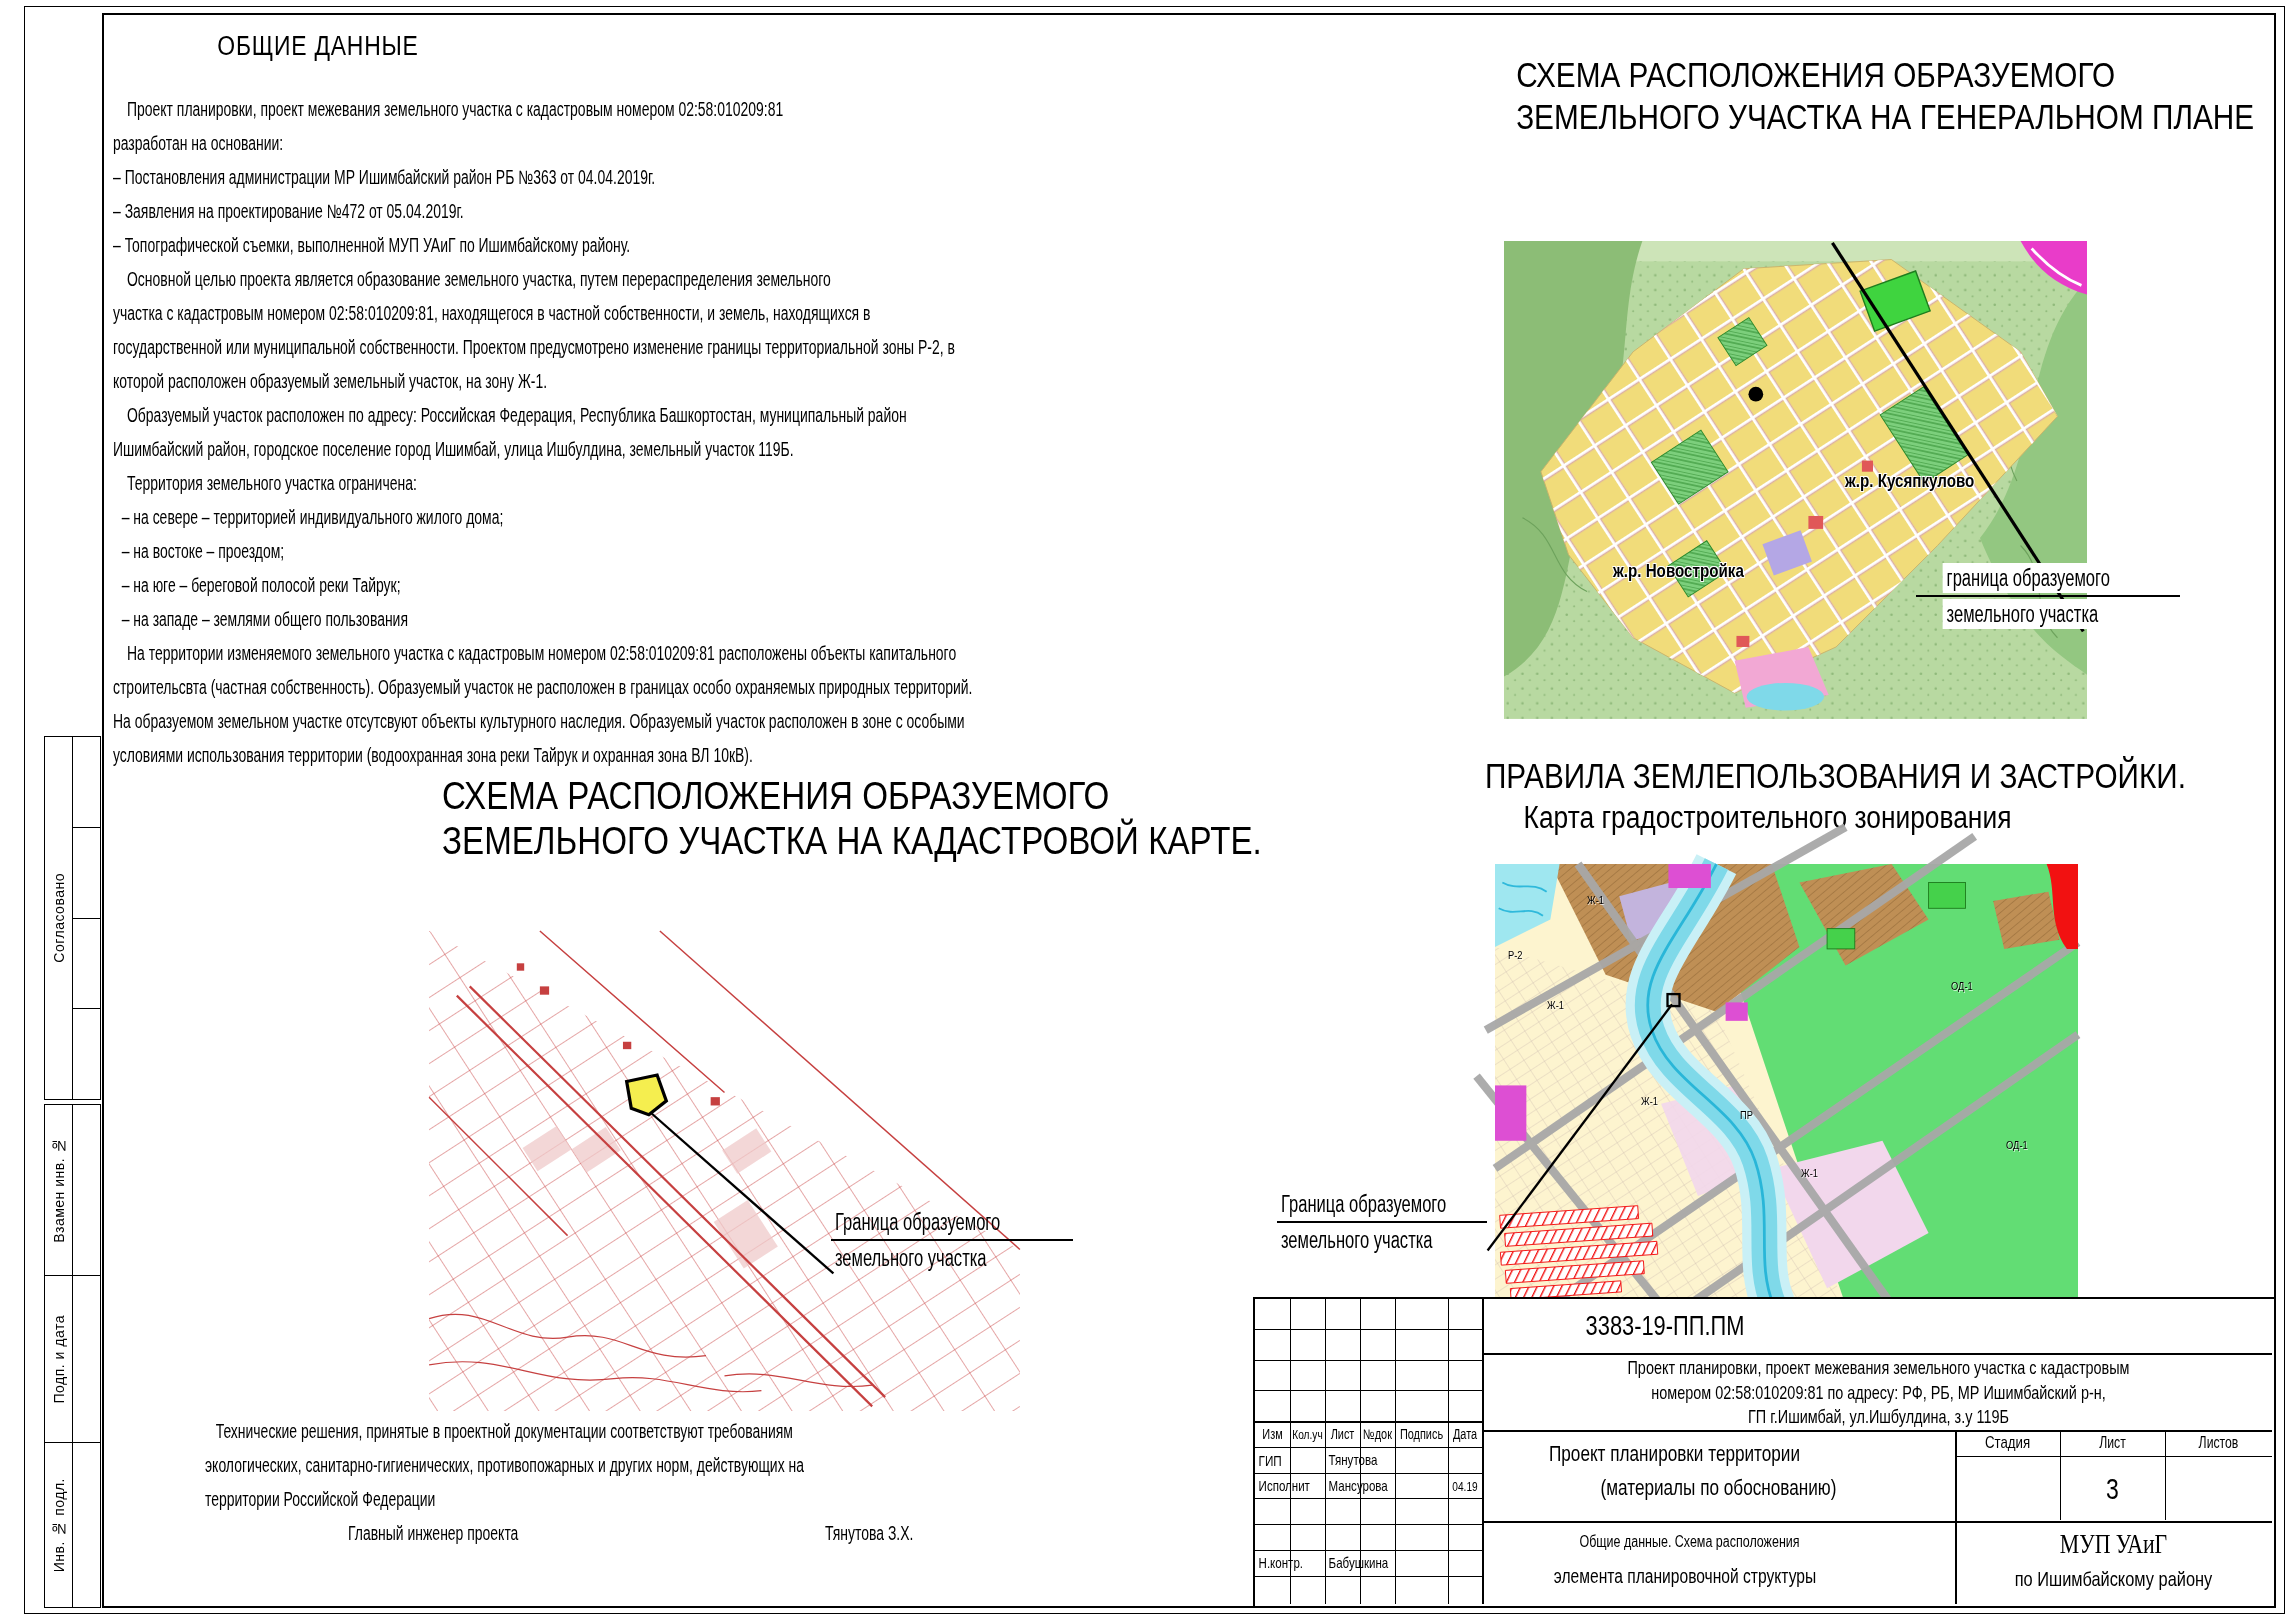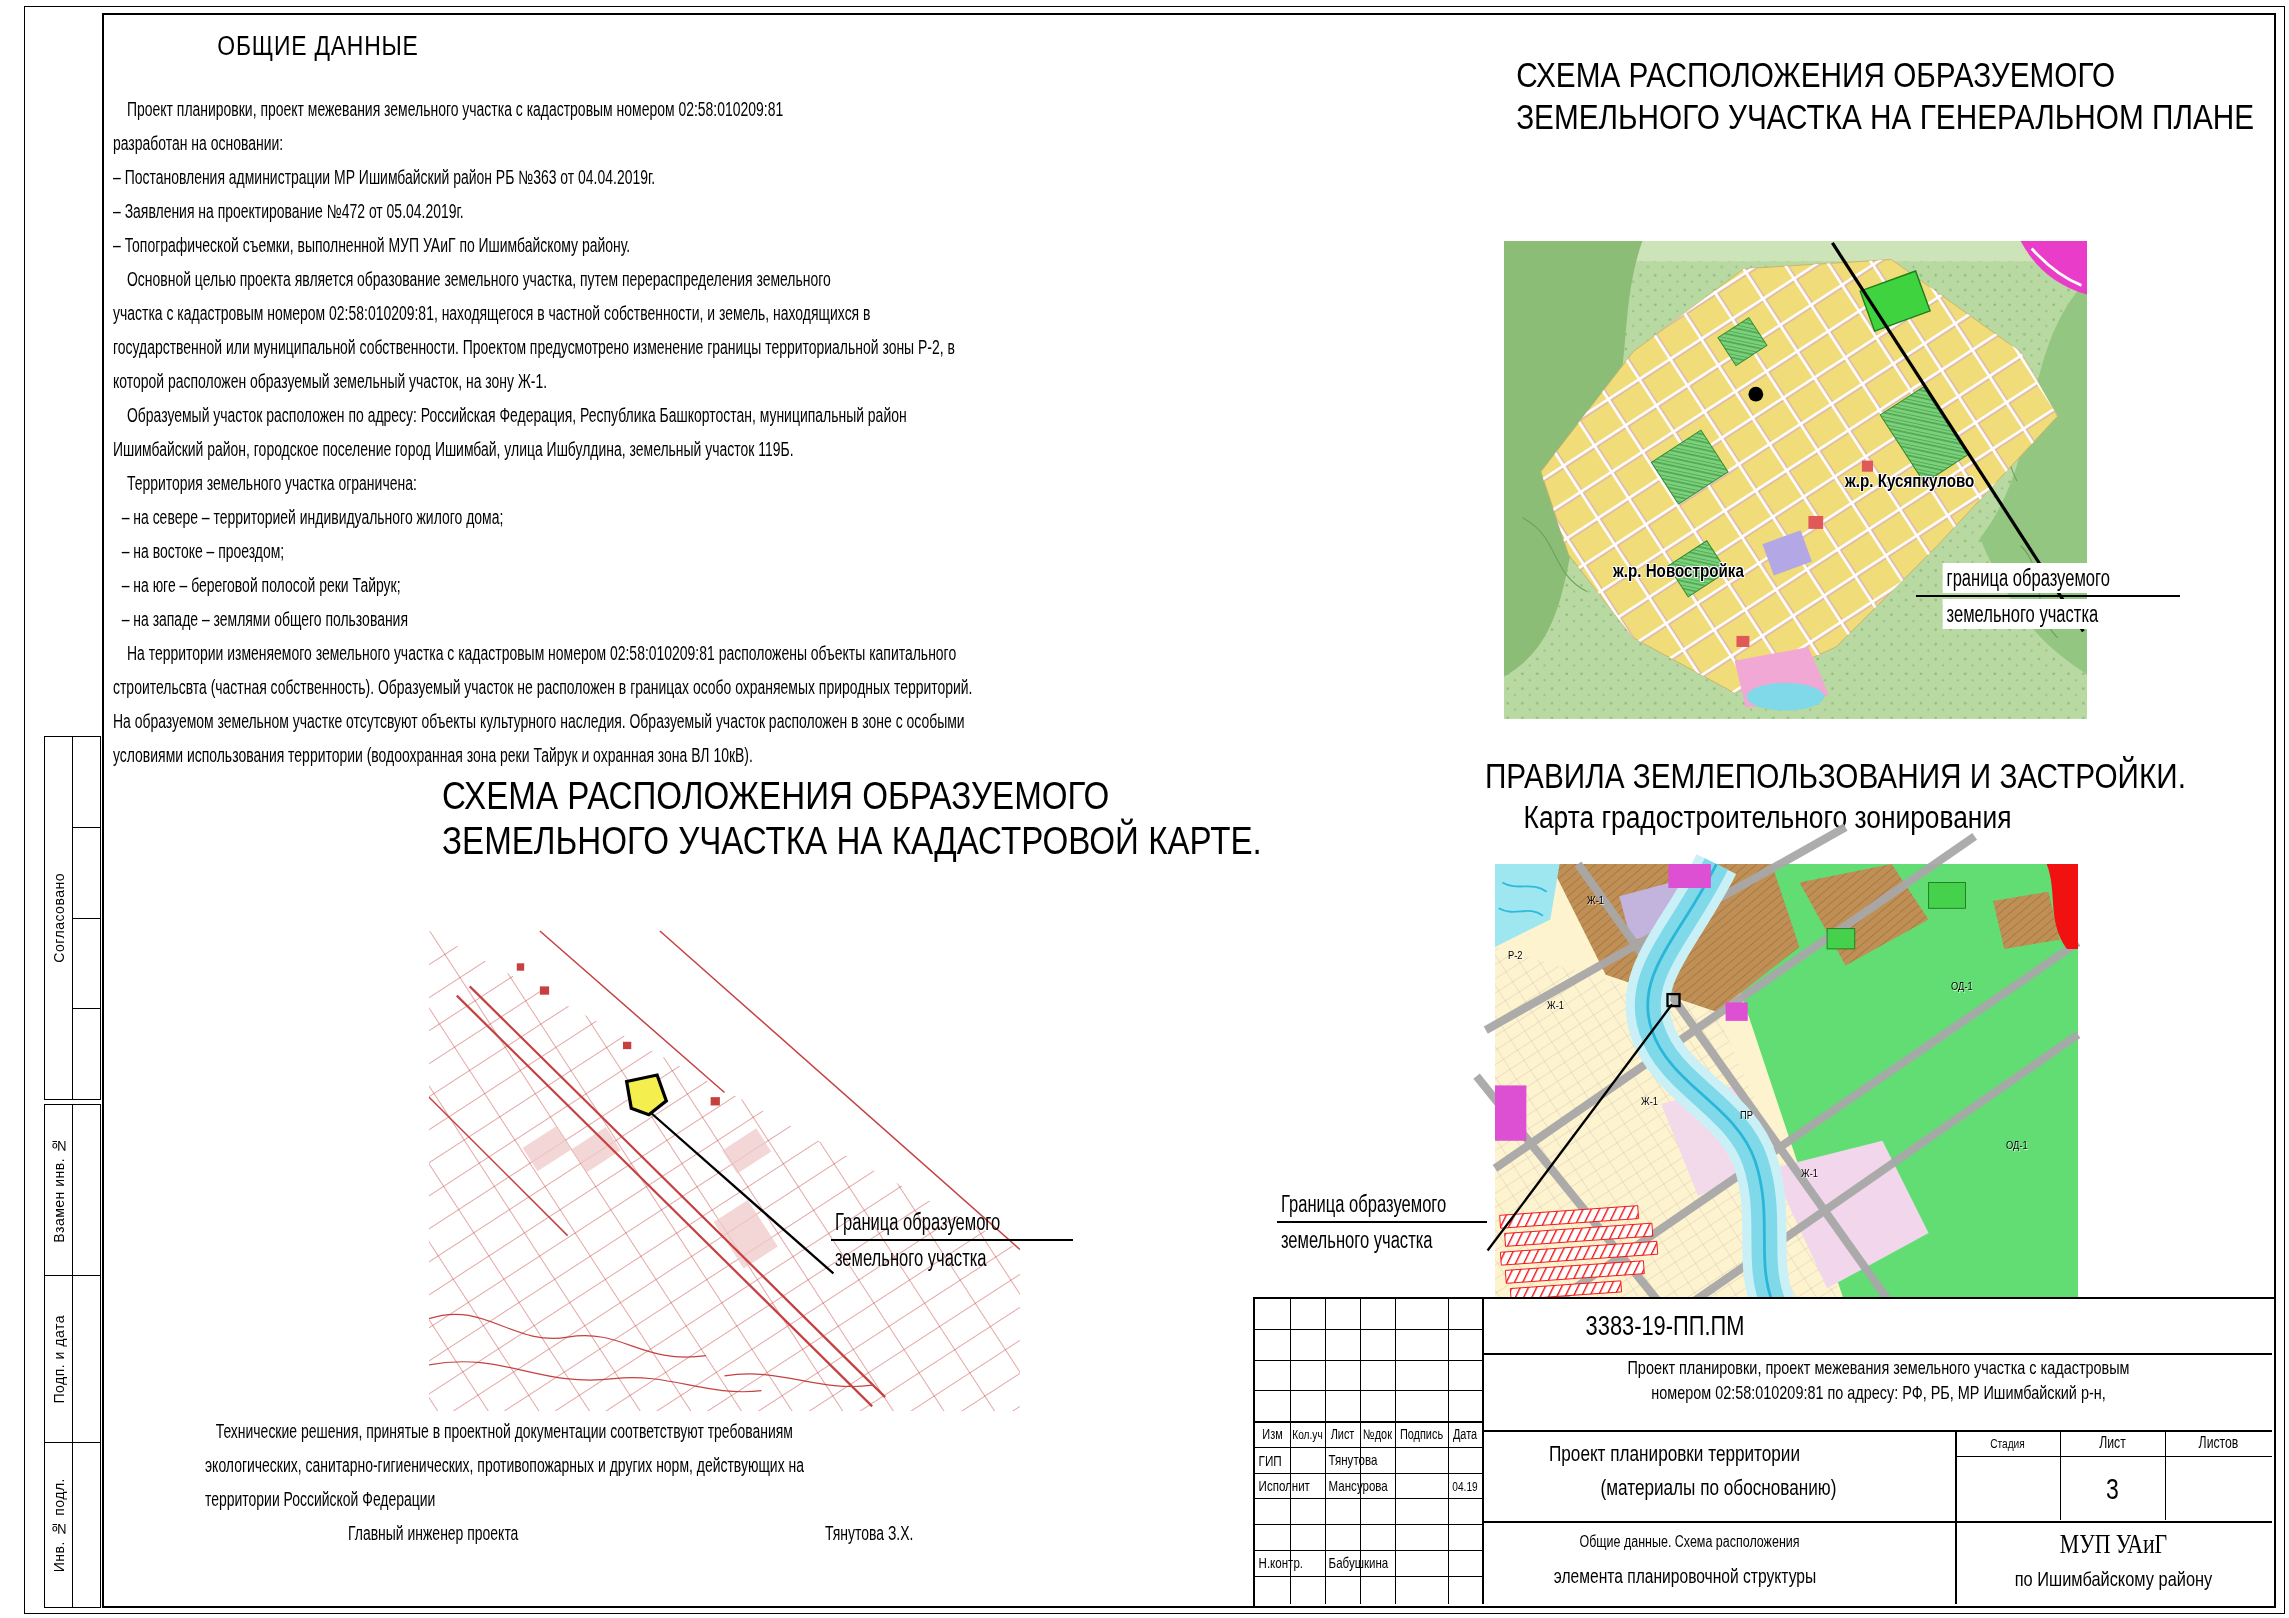--- a/index.html
+++ b/index.html
@@ -391,29 +391,32 @@
       <div class="scell" style="left:253px; top:1.8px; width:314px; height:50px; font-size:28px;">
           <div>3383-19-ПП.ПМ</div>
         </div>
 
       <div class="scell" style="left:233px; top:57px; width:781px; height:24px; font-size:18.5px;">
           <div>Проект планировки, проект межевания земельного участка с кадастровым</div>
         </div>
       <div class="scell" style="left:233px; top:82px; width:781px; height:24px; font-size:18.5px;">
           <div>номером 02:58:010209:81 по адресу: РФ, РБ, МР Ишимбайский р-н,</div>
         </div>
+      <div class="scell" style="left:233px; top:106px; width:781px; height:24px; font-size:18.5px;">
+          <div>ГП г.Ишимбай, ул.Ишбулдина, з.у 119Б</div>
+        </div>
 
       <div class="scell" style="left:227px; top:140px; width:385px; height:29.5px; font-size:22px;">
           <div>Проект планировки территории</div>
         </div>
       <div class="scell" style="left:227px; top:174px; width:473px; height:29.5px; font-size:22px;">
           <div>(материалы по обоснованию)</div>
         </div>
 
-      <div class="scell" style="left:700px; top:131px; width:105px; height:26px; font-size:13px;">
+      <div class="scell" style="left:700px; top:131px; width:105px; height:26px; font-size:17px;">
           <div>Стадия</div>
         </div>
       <div class="scell" style="left:805px; top:131px; width:105px; height:26px; font-size:15.7px;">
           <div>Лист</div>
         </div>
       <div class="scell" style="left:910px; top:131px; width:107px; height:26px; font-size:15.7px;">
           <div>Листов</div>
         </div>
       <div class="scell" style="left:805px; top:161px; width:105px; height:57px; font-size:29.5px;">
           <div>3</div>

